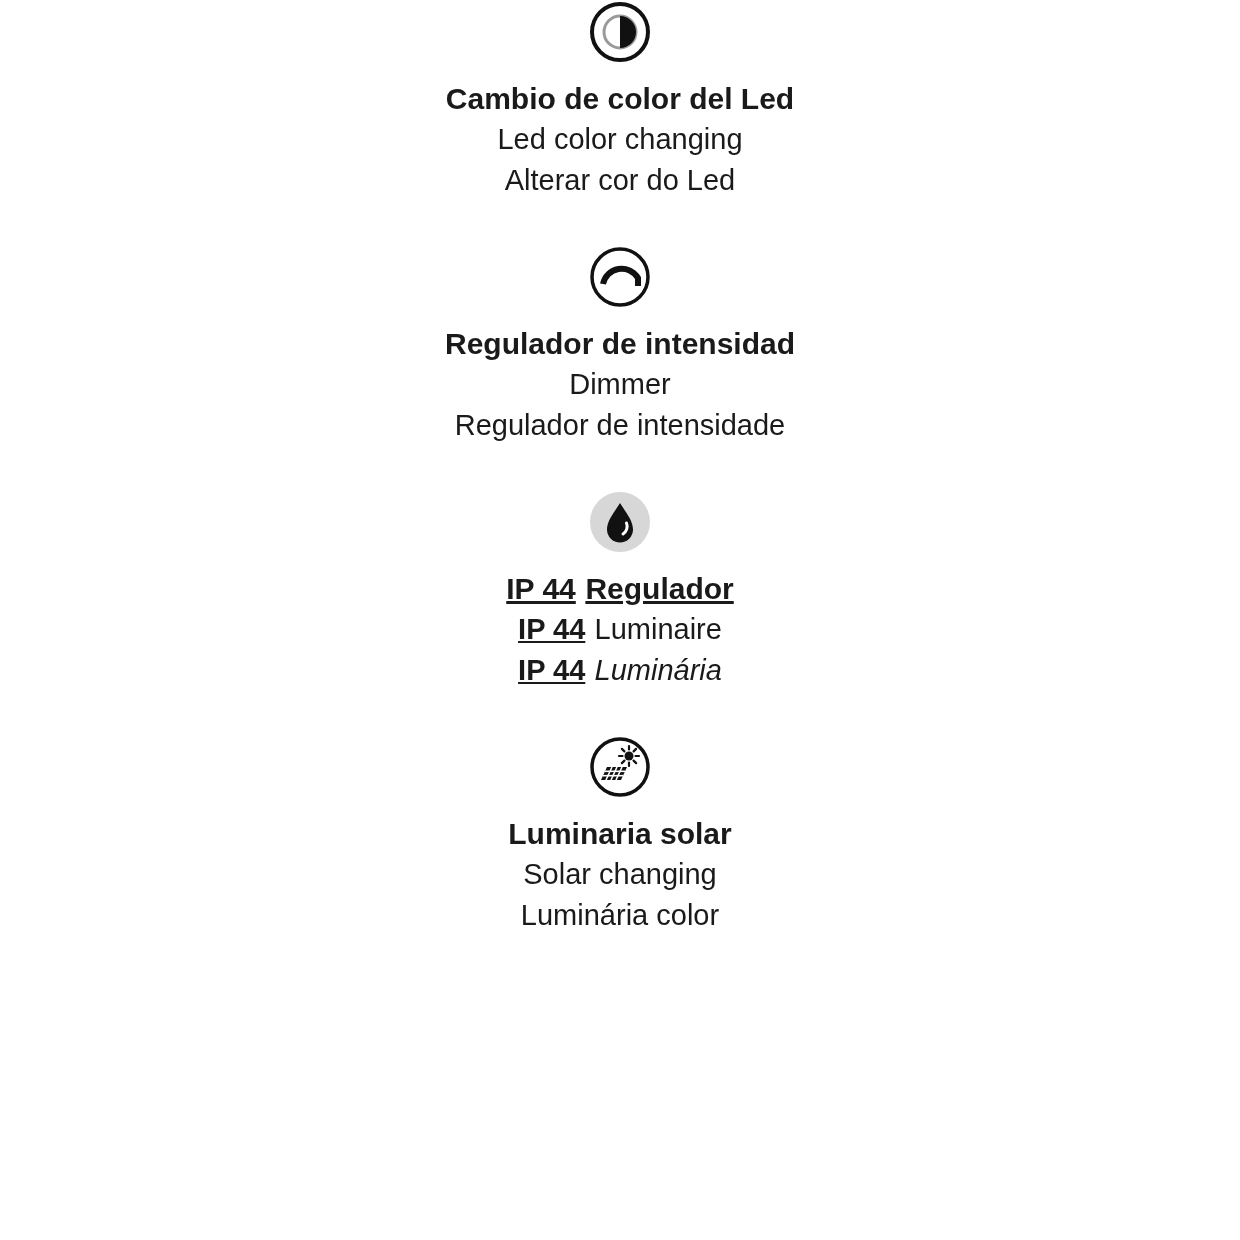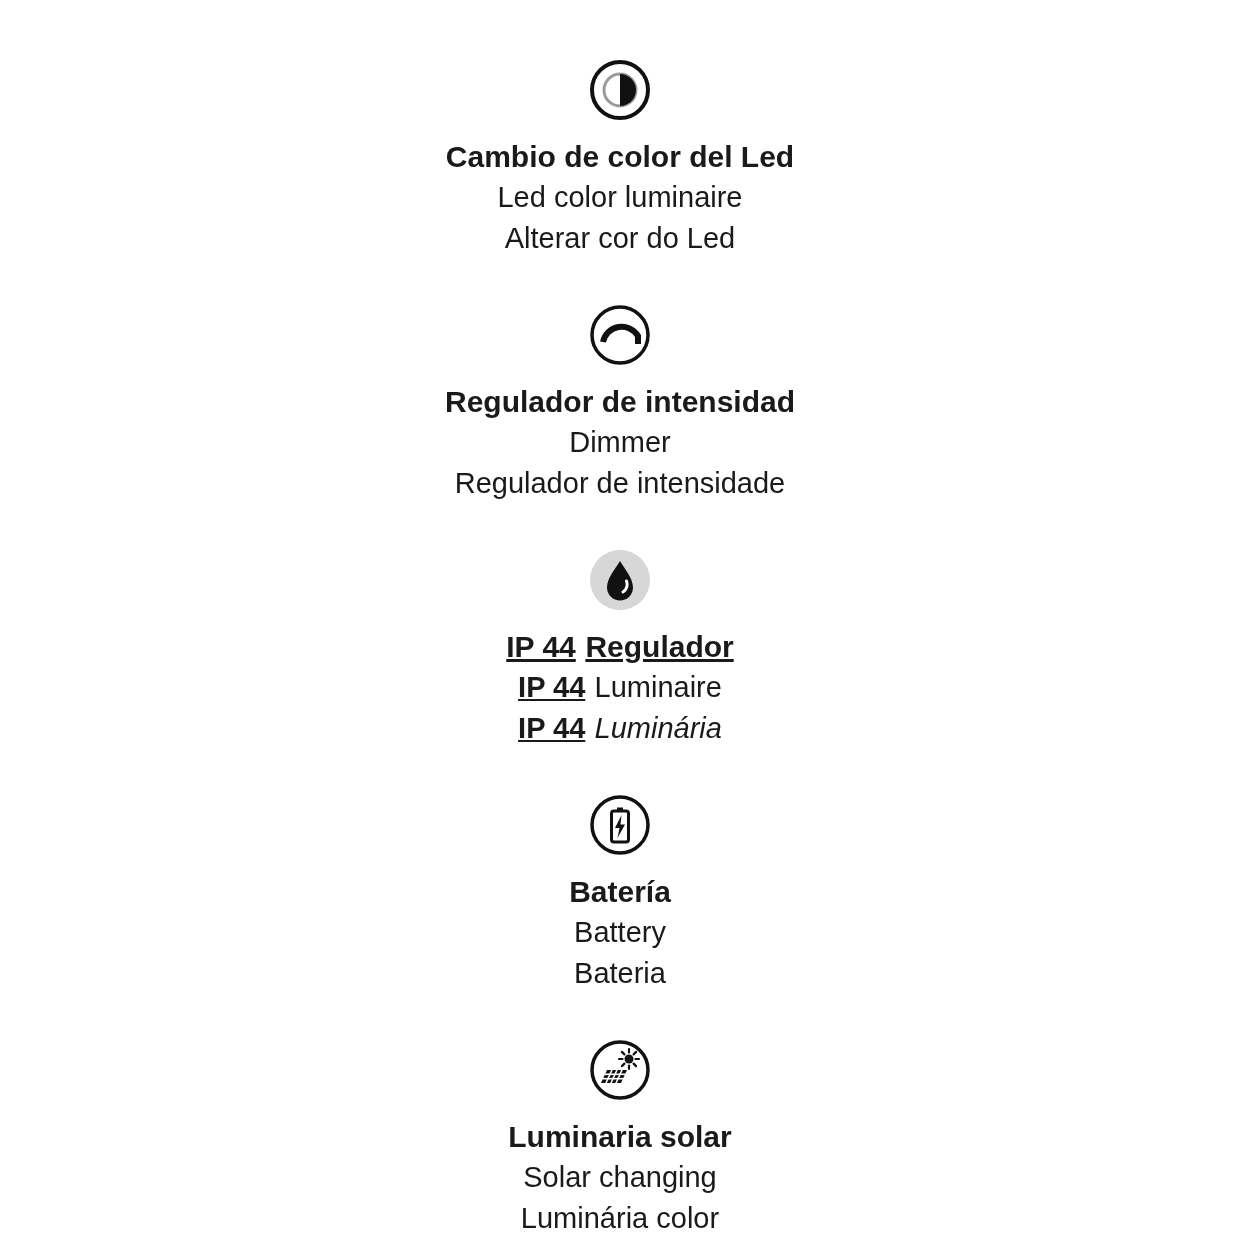--- a/index.html
+++ b/index.html
@@ -4,21 +4,20 @@
 <style>
   html, body {
     margin: 0;
     padding: 0;
     background: #ffffff;
   }
   .page {
     width: 1240px;
     height: 1240px;
     box-sizing: border-box;
-    padding-top: 58px;
     display: flex;
     flex-direction: column;
     align-items: center;
     font-family: "Liberation Sans", sans-serif;
     color: #1a1a1a;
     overflow: hidden;
     background: #ffffff;
   }
   .feature {
     display: flex;
@@ -65,21 +64,21 @@
 
   <section class="feature">
     <div class="icon-wrap">
       <svg viewBox="0 0 64 64" aria-hidden="true">
         <circle cx="32" cy="32" r="28" fill="none" stroke="#111111" stroke-width="4"></circle>
         <circle cx="32" cy="32" r="16" fill="#ffffff" stroke="#9a9a9a" stroke-width="3"></circle>
         <path d="M32 16 A16 16 0 0 1 32 48 Z" fill="#111111"></path>
       </svg>
     </div>
     <div class="t1">Cambio de color del Led</div>
-    <div class="t2">Led color luminaire</div>
+    <div class="t2">Led color changing</div>
     <div class="t3">Alterar cor do Led</div>
   </section>
 
   <section class="feature">
     <div class="icon-wrap">
       <svg viewBox="0 0 64 64" aria-hidden="true">
         <circle cx="32" cy="32" r="28" fill="none" stroke="#111111" stroke-width="3.5"></circle>
         <path d="M15 39 A19 19 0 0 1 50 33 L50 41" fill="none" stroke="#111111" stroke-width="6" stroke-linecap="butt"></path>
       </svg>
     </div>
@@ -100,33 +99,20 @@
       <span class="b sp">IP 44</span><span class="b">Regulador</span>
     </div>
     <div class="t2">
       <span class="b sp">IP 44</span><span>Luminaire</span>
     </div>
     <div class="t2">
       <span class="b sp">IP 44</span><span class="i">Luminária</span>
     </div>
   </section>
 
-  <section class="feature">
-    <div class="icon-wrap">
-      <svg viewBox="0 0 64 64" aria-hidden="true">
-        <circle cx="32" cy="32" r="28" fill="none" stroke="#111111" stroke-width="3.5"></circle>
-        <rect x="29" y="14.5" width="6" height="4" fill="#111111"></rect>
-        <rect x="23.5" y="18" width="17" height="31" rx="2.5" fill="none" stroke="#111111" stroke-width="3"></rect>
-        <polygon points="33.5,22 27,35 31.5,35 29.5,45 37,31.5 32.5,31.5" fill="#111111"></polygon>
-      </svg>
-    </div>
-    <div class="t1">Batería</div>
-    <div class="t2">Battery</div>
-    <div class="t3">Bateria</div>
-  </section>
 
   <section class="feature">
     <div class="icon-wrap">
       <svg viewBox="0 0 64 64" aria-hidden="true">
         <circle cx="32" cy="32" r="28" fill="none" stroke="#111111" stroke-width="3.5"></circle>
         <circle cx="41" cy="21" r="4.5" fill="#111111"></circle>
         <g stroke="#111111" stroke-width="2.2" stroke-linecap="round">
           <line x1="47.5" y1="21" x2="51" y2="21"></line>
           <line x1="45.6" y1="25.6" x2="48.1" y2="28.1"></line>
           <line x1="41" y1="27.5" x2="41" y2="31"></line>

